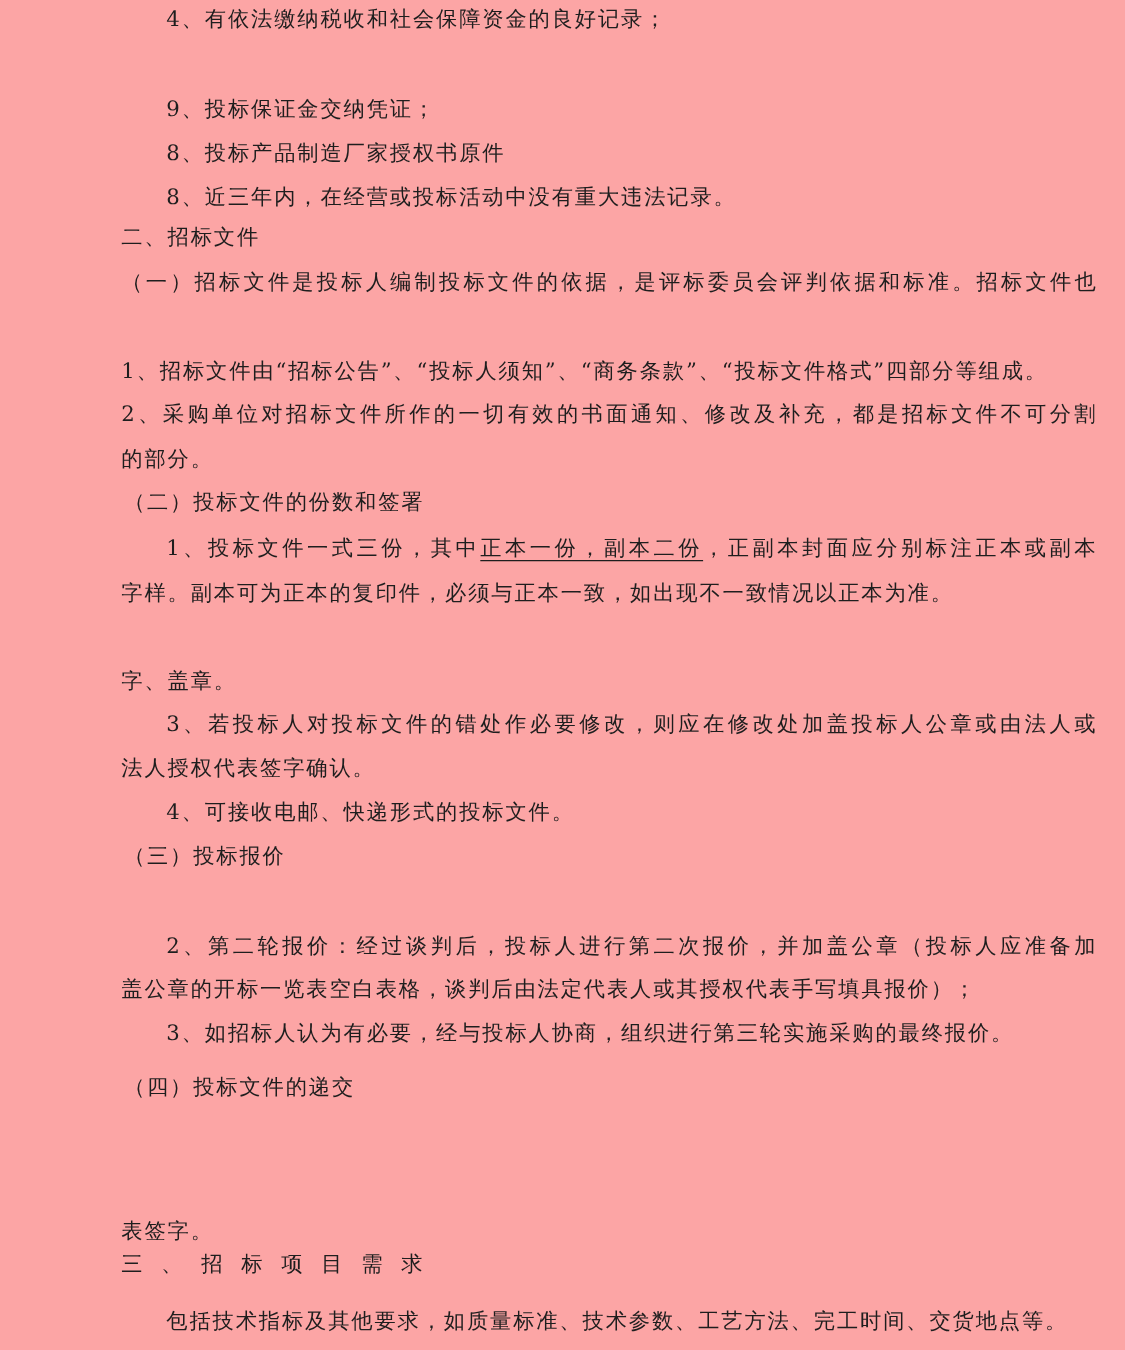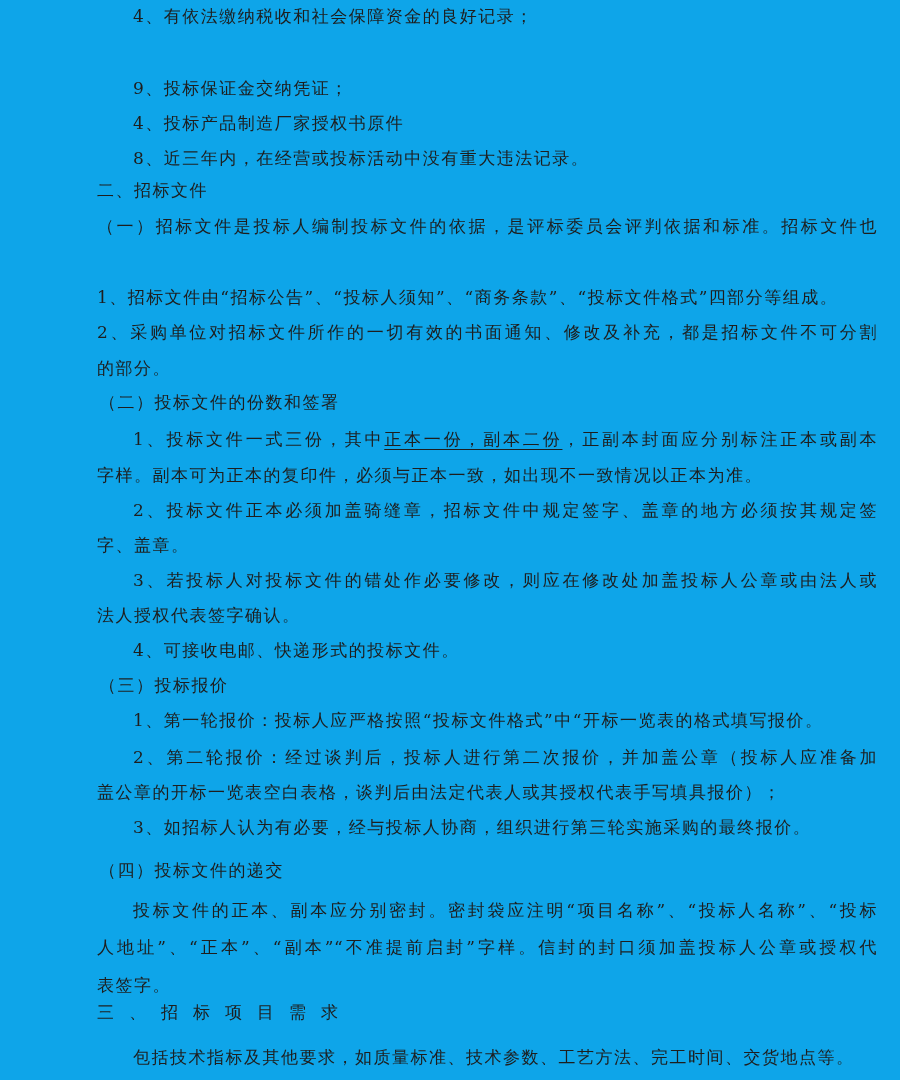--- a/index.html
+++ b/index.html
@@ -4,21 +4,21 @@
 <style>
   html, body {
     margin: 0;
     padding: 0;
     background: #ffffff;
   }
   #page {
     position: relative;
     width: 900px;
     height: 1080px;
-    background: #0ea5e9;
+    background: #fca5a5;
     overflow: hidden;
     font-family: "DejaVu Serif", "Liberation Serif", serif;
     color: #1e1e1e;
   }
   .line {
     position: absolute;
     left: 97px;
     font-size: 17px;
     line-height: 26px;
     letter-spacing: 1.5px;
@@ -42,52 +42,48 @@
     text-underline-offset: 4px;
   }
 </style>
 </head>
 <body>
 
 <div id="page">
 
   <div class="line indent" style="top:3px">4、有依法缴纳税收和社会保障资金的良好记录；</div>
   <div class="line indent" style="top:75px">9、投标保证金交纳凭证；</div>
-  <div class="line indent" style="top:110px">4、投标产品制造厂家授权书原件</div>
+  <div class="line indent" style="top:110px">8、投标产品制造厂家授权书原件</div>
   <div class="line indent" style="top:145px">8、近三年内，在经营或投标活动中没有重大违法记录。</div>
 
   <div class="line bold" style="top:177px">二、招标文件</div>
 
   <div class="line just" style="top:213px">（一）招标文件是投标人编制投标文件的依据，是评标委员会评判依据和标准。招标文件也</div>
   <div class="line" style="top:284px">1、招标文件由“招标公告”、“投标人须知”、“商务条款”、“投标文件格式”四部分等组成。</div>
   <div class="line just" style="top:319px">2、采购单位对招标文件所作的一切有效的书面通知、修改及补充，都是招标文件不可分割</div>
   <div class="line" style="top:355px">的部分。</div>
 
   <div class="line sub" style="top:389px">（二）投标文件的份数和签署</div>
 
   <div class="line indent just" style="top:426px">
     <span>1、投标文件一式三份，其中</span><span class="uline">正本一份，副本二份</span><span>，正副本封面应分别标注正本或副本</span>
   </div>
   <div class="line" style="top:462px">字样。副本可为正本的复印件，必须与正本一致，如出现不一致情况以正本为准。</div>
-  <div class="line indent just" style="top:497px">2、投标文件正本必须加盖骑缝章，招标文件中规定签字、盖章的地方必须按其规定签</div>
   <div class="line" style="top:532px">字、盖章。</div>
   <div class="line indent just" style="top:567px">3、若投标人对投标文件的错处作必要修改，则应在修改处加盖投标人公章或由法人或</div>
   <div class="line" style="top:602px">法人授权代表签字确认。</div>
   <div class="line indent" style="top:637px">4、可接收电邮、快递形式的投标文件。</div>
 
   <div class="line sub" style="top:672px">（三）投标报价</div>
 
-  <div class="line indent" style="top:707px">1、第一轮报价：投标人应严格按照“投标文件格式”中“开标一览表的格式填写报价。</div>
   <div class="line indent just" style="top:744px">2、第二轮报价：经过谈判后，投标人进行第二次报价，并加盖公章（投标人应准备加</div>
   <div class="line" style="top:779px">盖公章的开标一览表空白表格，谈判后由法定代表人或其授权代表手写填具报价）；</div>
   <div class="line indent" style="top:814px">3、如招标人认为有必要，经与投标人协商，组织进行第三轮实施采购的最终报价。</div>
 
   <div class="line sub" style="top:857px">（四）投标文件的递交</div>
 
-  <div class="line indent just" style="top:897px">投标文件的正本、副本应分别密封。密封袋应注明“项目名称”、“投标人名称”、“投标</div>
-  <div class="line just" style="top:934px">人地址”、“正本”、“副本”“不准提前启封”字样。信封的封口须加盖投标人公章或授权代</div>
   <div class="line" style="top:972px">表签字。</div>
 
   <div class="line bold spaced" style="top:999px">三、招标项目需求</div>
 
   <div class="line indent" style="top:1044px">包括技术指标及其他要求，如质量标准、技术参数、工艺方法、完工时间、交货地点等。</div>
 
 </div>
 
 </body></html>

